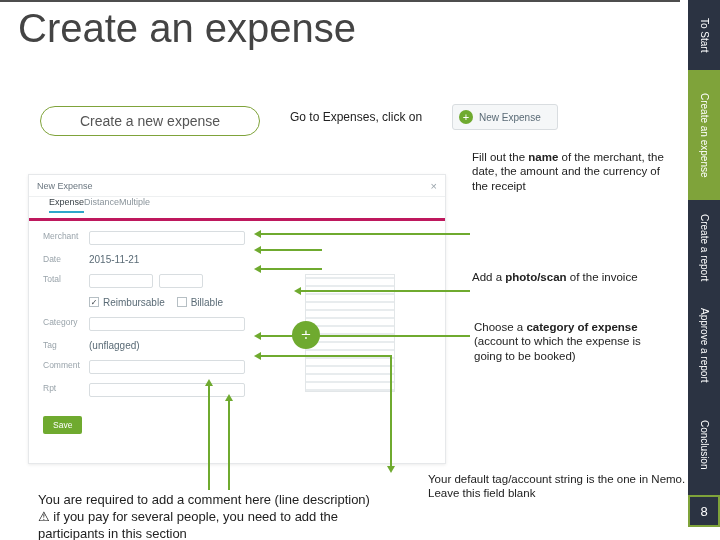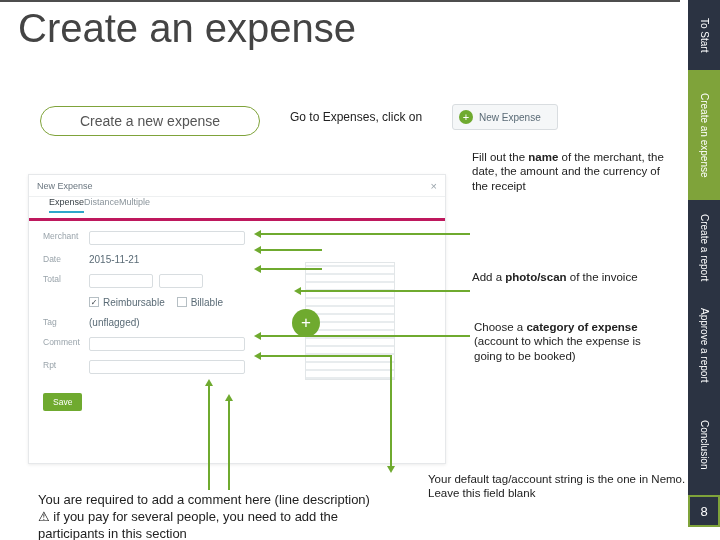--- a/index.html
+++ b/index.html
@@ -124,20 +124,24 @@
           </div>
         <div class="row">
           <label></label>
           <span class="chk">✓</span>
             <span class="txt">Reimbursable</span>
           <span style="width:12px"></span>
           <span class="chk"></span>
             <span class="txt">Billable</span>
         </div>
         <div class="row">
+            <label>Category</label>
+            <div class="field"></div>
+          </div>
+        <div class="row">
             <label>Tag</label>
             <span class="txt">(unflagged)</span>
           </div>
         <div class="row">
             <label>Comment</label>
             <div class="field"></div>
           </div>
         <div class="row">
             <label>Rpt</label>
             <div class="field"></div>

